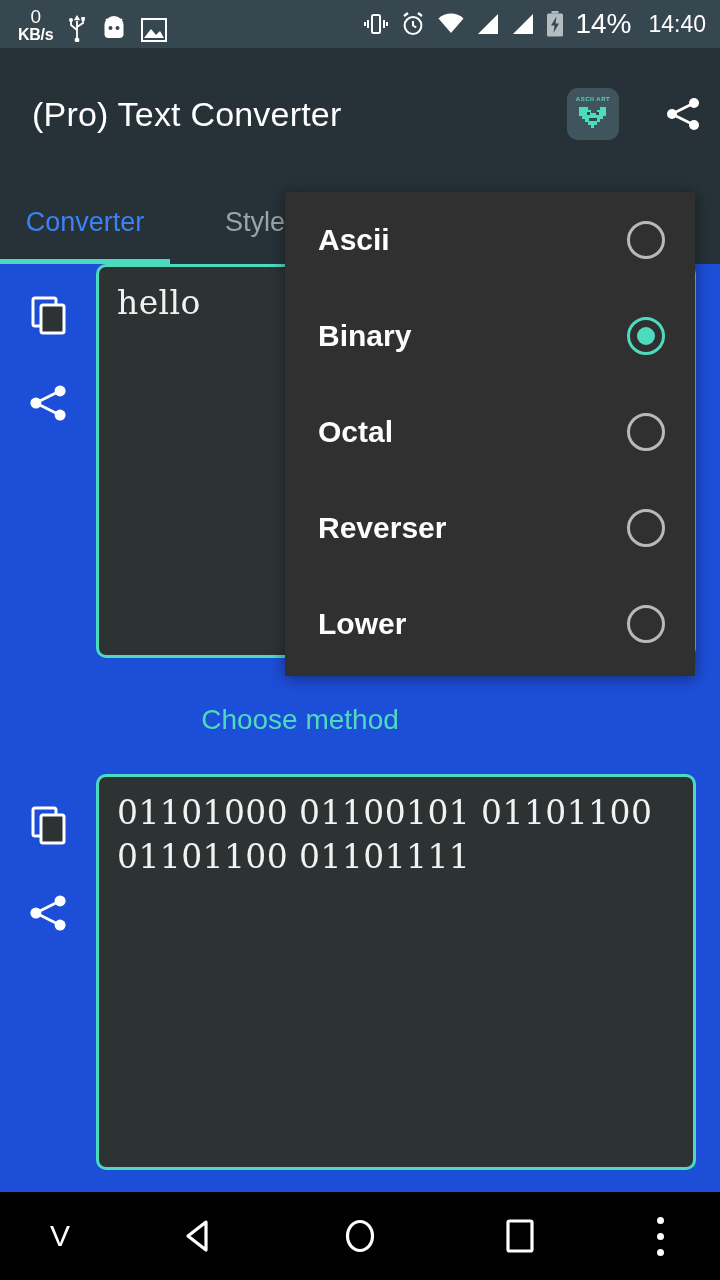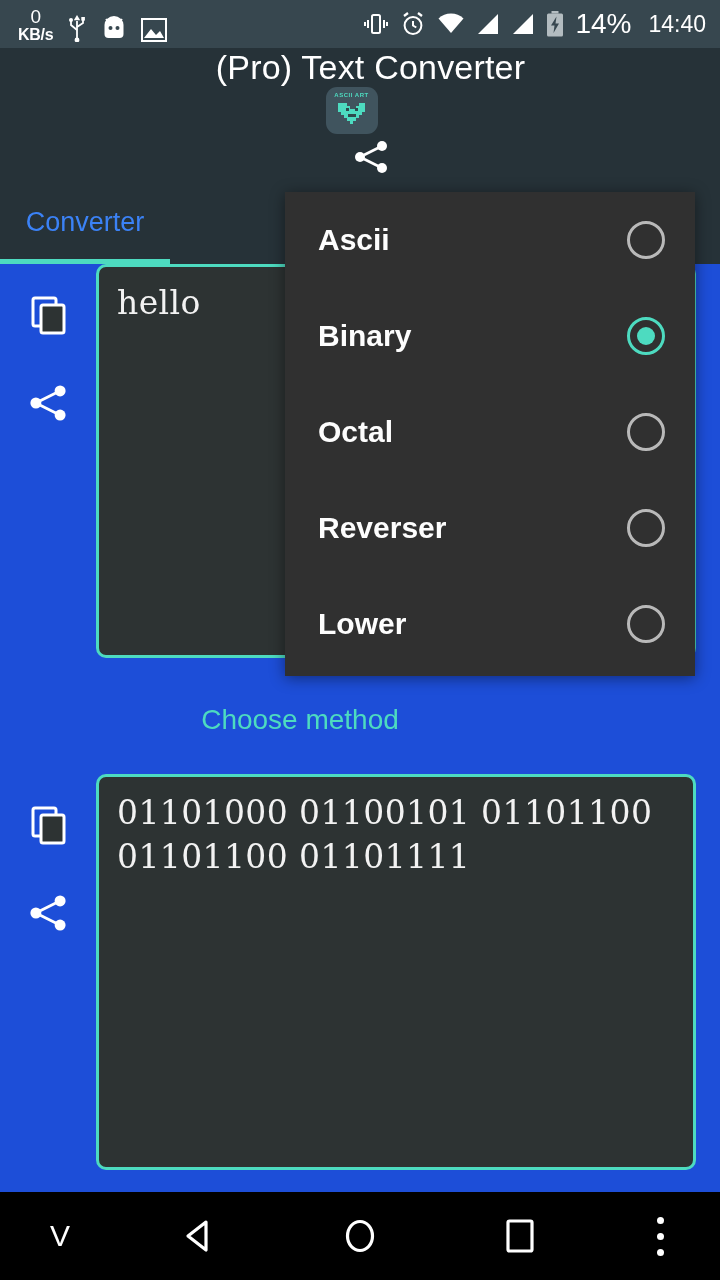--- a/index.html
+++ b/index.html
@@ -25,21 +25,21 @@
   .netspeed .n{ font-size:19px; font-weight:400; letter-spacing:-.5px; }
   .netspeed .u{ font-size:16px; font-weight:700; letter-spacing:-.3px; margin-top:1px;}
   .sb-ico{ display:inline-flex; align-items:center; justify-content:center; }
   .sb-batt-pct{ font-size:28px; letter-spacing:0px; }
   .sb-time{ font-size:23px; letter-spacing:0px; margin-left:6px; }
 
   
   #app-bar{
     position:absolute; top:48px; left:0; width:720px; height:132px;
     background:#263238;
-    display:flex; align-items:center; padding:0 11px 0 32px;flex-direction:column;
+    display:flex; align-items:center; padding:0 11px 0 32px;
   }
   #app-title{ font-size:34px; font-weight:400; letter-spacing:.2px; color:#fff;}
   .appbar-spacer{ flex:1; }
   #app-icon{
     width:52px; height:52px; border-radius:11px; background:#40545e;
     display:flex; flex-direction:column; align-items:center; justify-content:center;
     margin-right:38px; overflow:hidden;
   }
   #app-icon .ai-txt{ font-size:6px; color:#4ddbc0; letter-spacing:.5px; font-weight:700; margin-bottom:1px;}
   #share-appbar{ width:52px; height:52px; display:flex; align-items:center; justify-content:center; }
@@ -240,20 +240,23 @@
       <circle cx="31" cy="31" r="5" fill="#fff"></circle>
       <path d="M13 18 L28 10.5 M13 22 L28 29.5" stroke="#fff" stroke-width="2.6" fill="none"></path>
     </svg>
   </div>
 </div>
 
 <div id="tabs">
   <div class="tab active">
     <span>Converter</span>
   </div>
+  <div class="tab inactive">
+    <span>Style</span>
+  </div>
   <div id="tab-indicator"></div>
 </div>
 
 <div id="content">
 
   <div class="io-row" id="input-row">
     <div class="side-actions">
       <div class="side-btn">
         <svg width="44" height="44" viewBox="0 0 44 44">
           <rect x="7" y="5" width="23" height="28" rx="2" fill="none" stroke="#fff" stroke-width="3"></rect>

